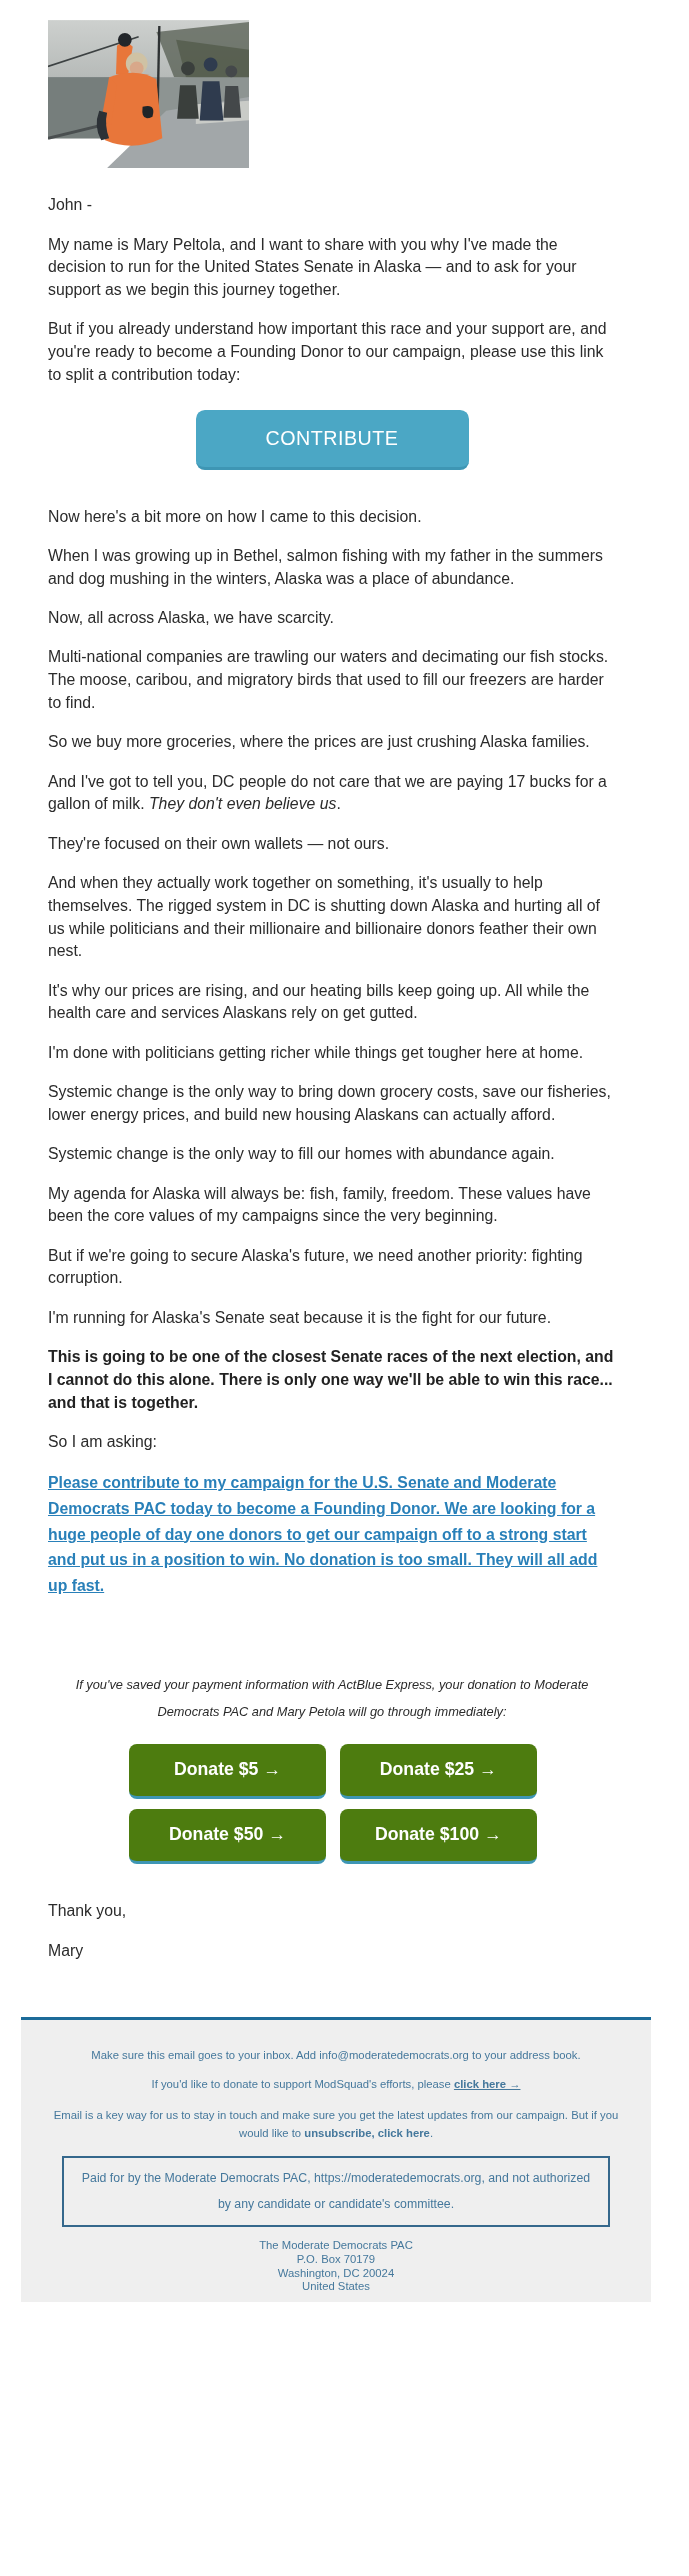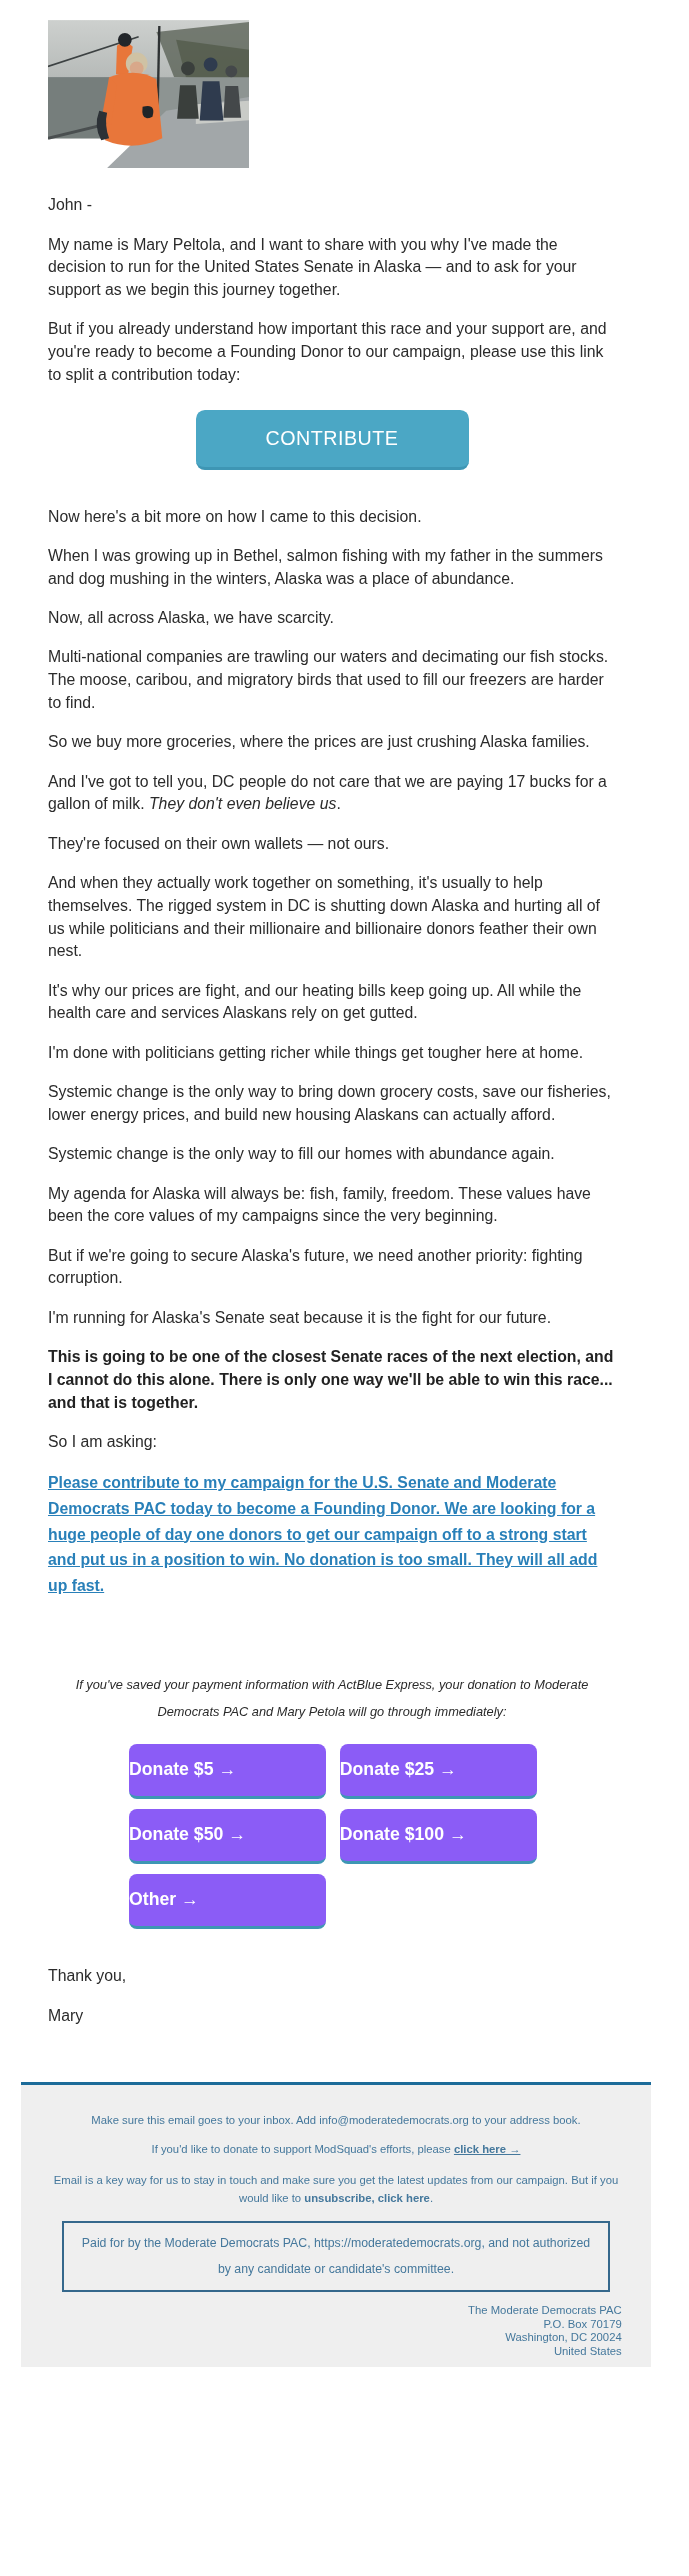--- a/index.html
+++ b/index.html
@@ -11,34 +11,34 @@
   p.body.bold{font-weight:bold;color:#222;}
   .cta-wrap{margin:23.6px 0 36px 0;text-align:center;}
   .contribute-btn{display:inline-block;width:273px;box-sizing:border-box;background:#4BA7C5;
     border-bottom:3.9px solid #3E96B4;border-radius:8.9px;color:#fff;font-weight:normal;
     font-size:19.7px;letter-spacing:0.5px;text-align:center;padding:16.7px 0;text-decoration:none;cursor:pointer;}
   .linkpara{font-size:15.8px;line-height:25.6px;font-weight:bold;margin:0 0 16.7px 0;}
   .linkpara a{color:#2980B9;text-decoration:underline;cursor:pointer;}
   .note{font-size:12.8px;line-height:26.6px;font-style:italic;text-align:center;margin:74px 0 18.7px 0;color:#2b2b2b;}
   .donate-grid{display:grid;grid-template-columns:197px 197px;column-gap:13.8px;row-gap:9.9px;
     margin:0 0 36px 81px;}
-  .donate-btn{display:block;width:197px;height:55px;box-sizing:border-box;background:#8b5cf6;
+  .donate-btn{display:block;width:197px;height:55px;box-sizing:border-box;background:#4d7c0f;
     border-bottom:3.9px solid #3E96B4;border-radius:7.9px;color:#fff;font-weight:bold;font-size:17.7px;
-    line-height:51px;text-align:left;text-decoration:none;cursor:pointer;}
+    line-height:51px;text-align:center;text-decoration:none;cursor:pointer;}
   .closing p{margin:0 0 17.7px 0;}
   .footer{margin:54px 20.7px 0 20.7px;border-top:3.9px solid #1C6B99;background:#EFEFEF;
     text-align:center;color:#45789C;padding:27.6px 29.6px 7.9px 29.6px;}
   .footer .fline{font-size:11.3px;line-height:15.8px;margin:0 0 13.8px 0;}
   .footer .fpara{font-size:11.3px;line-height:17.7px;margin:0 0 13.8px 0;}
   .footer a{color:#45789C;font-weight:bold;cursor:pointer;text-decoration:none;}
   .footer a.ul{text-decoration:underline;}
   .disclaimer-box{border:2px solid #35688C;margin:13.8px auto 0 auto;max-width:548px;box-sizing:border-box;
     padding:7.9px 13.8px;font-size:12.3px;line-height:25.6px;color:#45789C;}
   .address{margin-top:11.8px;font-size:11.3px;line-height:13.8px;}
-  .address div{margin:0;text-align:right;}
+  .address div{margin:0;}
   em{font-style:italic;}
 </style>
 </head>
 <body>
 
 <div class="email-wrap">
   <div class="content">
 
     <span class="photo">
       <svg width="201" height="148" viewBox="0 0 204 150" xmlns="http://www.w3.org/2000/svg">
@@ -89,21 +89,21 @@
 
     <div id="body-paragraphs">
         <p class="body">Now here's a bit more on how I came to this decision.</p>
         <p class="body">When I was growing up in Bethel, salmon fishing with my father in the summers and dog mushing in the winters, Alaska was a place of abundance.</p>
         <p class="body">Now, all across Alaska, we have scarcity.</p>
         <p class="body">Multi-national companies are trawling our waters and decimating our fish stocks. The moose, caribou, and migratory birds that used to fill our freezers are harder to find.</p>
         <p class="body">So we buy more groceries, where the prices are just crushing Alaska families.</p>
         <p class="body"><span>And I've got to tell you, DC people do not care that we are paying 17 bucks for a gallon of milk. </span><em>They don't even believe us</em><span>.</span></p>
         <p class="body">They're focused on their own wallets — not ours.</p>
         <p class="body">And when they actually work together on something, it's usually to help themselves. The rigged system in DC is shutting down Alaska and hurting all of us while politicians and their millionaire and billionaire donors feather their own nest.</p>
-        <p class="body">It's why our prices are fight, and our heating bills keep going up. All while the health care and services Alaskans rely on get gutted.</p>
+        <p class="body">It's why our prices are rising, and our heating bills keep going up. All while the health care and services Alaskans rely on get gutted.</p>
         <p class="body">I'm done with politicians getting richer while things get tougher here at home.</p>
         <p class="body">Systemic change is the only way to bring down grocery costs, save our fisheries, lower energy prices, and build new housing Alaskans can actually afford.</p>
         <p class="body">Systemic change is the only way to fill our homes with abundance again.</p>
         <p class="body">My agenda for Alaska will always be: fish, family, freedom. These values have been the core values of my campaigns since the very beginning.</p>
         <p class="body">But if we're going to secure Alaska's future, we need another priority: fighting corruption.</p>
         <p class="body">I'm running for Alaska's Senate seat because it is the fight for our future.</p>
         <p class="body bold">This is going to be one of the closest Senate races of the next election, and I cannot do this alone. There is only one way we'll be able to win this race... and that is together.</p>
         <p class="body">So I am asking:</p>
       </div>
 
@@ -111,21 +111,20 @@
       <a>Please contribute to my campaign for the U.S. Senate and Moderate Democrats PAC today to become a Founding Donor. We are looking for a huge people of day one donors to get our campaign off to a strong start and put us in a position to win. No donation is too small. They will all add up fast.</a>
     </p>
 
     <p class="note"><em>If you've saved your payment information with ActBlue Express, your donation to Moderate Democrats PAC and Mary Petola will go through immediately:</em></p>
 
     <div class="donate-grid" id="donate-grid">
         <a class="donate-btn">Donate $5 →</a>
         <a class="donate-btn">Donate $25 →</a>
         <a class="donate-btn">Donate $50 →</a>
         <a class="donate-btn">Donate $100 →</a>
-        <a class="donate-btn">Other →</a>
       </div>
 
     <div class="closing" id="closing">
         <p class="body">Thank you,</p>
         <p class="body">Mary</p>
       </div>
   </div>
 
   <div class="footer">
     <p class="fline">Make sure this email goes to your inbox. Add info@moderatedemocrats.org to your address book.</p>

